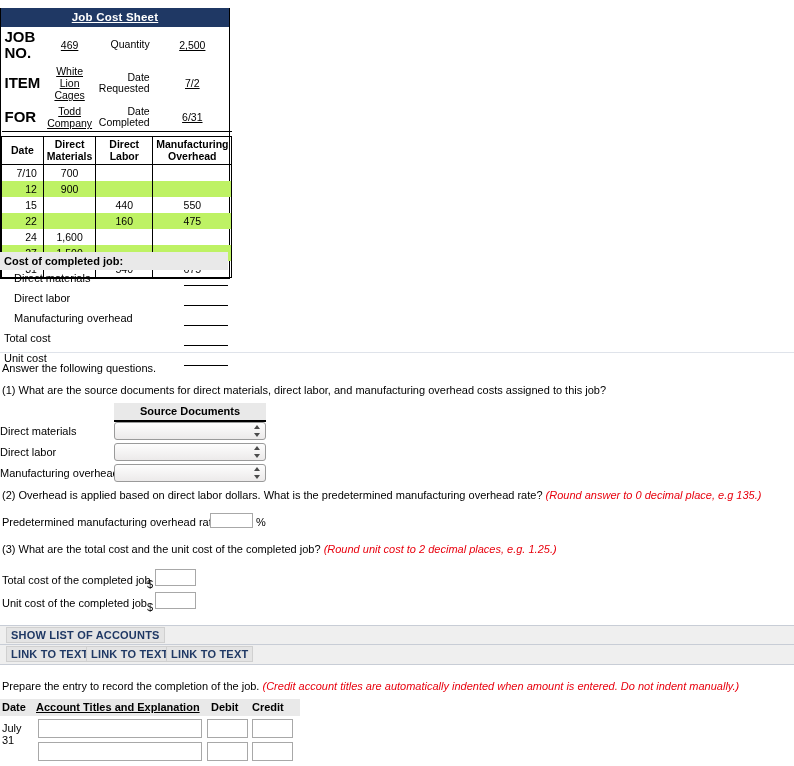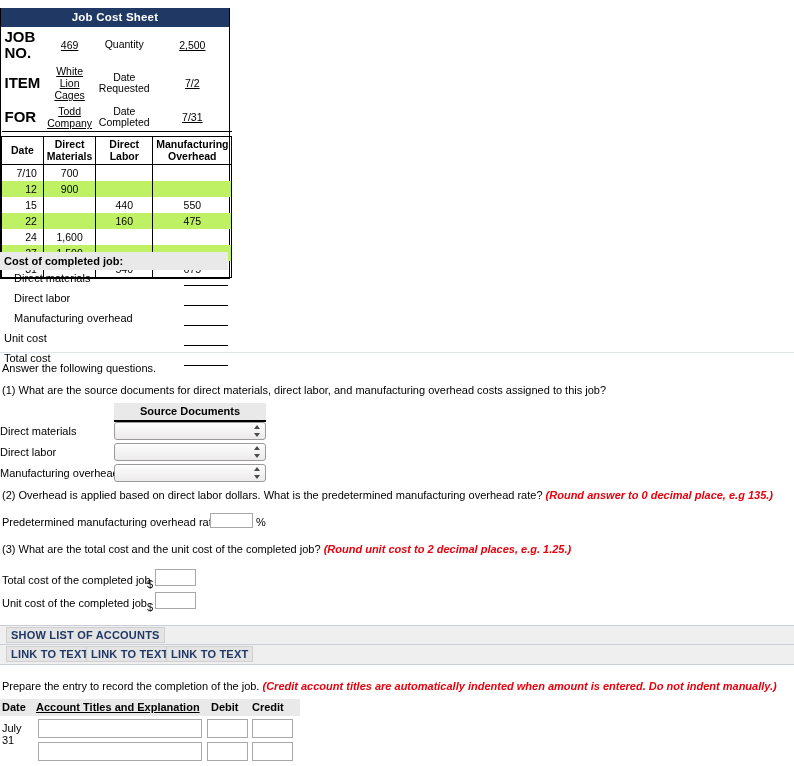--- a/index.html
+++ b/index.html
@@ -7,46 +7,46 @@
     width:794px;height:766px;background:#ffffff;
     font-family:"Liberation Sans","DejaVu Sans",sans-serif;
     font-size:11px;color:#000;overflow:hidden;
   }
   .page{position:relative;width:794px;height:766px;}
 
   
   .jcs{position:absolute;left:0;top:8px;width:228px;border:1px solid #000;border-top:none;}
   .jcs-title{background:#1F3864;color:#fff;font-weight:bold;font-size:11.5px;text-align:center;
              padding:3px 0 4px;letter-spacing:.2px;}
-  .jcs-title span{}
+  .jcs-title span{text-decoration:underline;}
   table.jcs-tbl{border-collapse:collapse;width:100%;font-size:10.5px;}
   table.jcs-tbl td{padding:2px 3px;vertical-align:middle;}
   .lbl{font-weight:bold;font-size:15px;white-space:pre-line;line-height:1.08;width:34px;}
   .val{text-align:center;}
   .val u{text-decoration:underline;}
-  .fieldname{text-align:center;line-height:1.12;}
+  .fieldname{text-align:right;line-height:1.12;}
   .hdrrow td{font-weight:bold;text-align:center;border:1px solid #000;line-height:1.1;padding:2px 4px;}
   .hdrrow td.dcol{width:38px;}
   .drow td{border-left:1px solid #000;border-right:1px solid #000;text-align:center;padding:2px 4px;}
   .drow td.dt{text-align:right;padding-right:6px;width:32px;}
   .drow.alt td{background:#bef264;}
   .drow.last td{border-bottom:1px solid #000;}
   .sep td{border-top:1px solid #000;height:0;padding:0;font-size:0;line-height:0;}
 
   
   .ccj{position:absolute;left:0;top:252px;width:228px;}
   .ccj-head{background:#e9e9e9;font-weight:bold;font-size:11px;padding:3px 4px;}
   .ccj-row{position:relative;height:16px;padding:2px 4px;font-size:11px;}
   .ccj-row.ind{padding-left:14px;}
   .rule{position:absolute;right:0;width:44px;border-bottom:1.6px solid #000;}
 
   .divider{position:absolute;left:0;width:794px;border-top:1px solid #dfe3ea;}
 
   .qtxt{position:absolute;font-size:11px;color:#000;white-space:nowrap;}
-  .hint{color:#e8000d;font-weight:bold;font-style:italic;}
+  .hint{color:#e8000d;font-weight:normal;font-style:italic;}
 
   
   .srcdoc-head{position:absolute;left:114px;top:403px;width:152px;background:#e9e9e9;
                text-align:center;font-weight:bold;font-size:11px;padding:2px 0 3px;
                border-bottom:2px solid #000;}
   .sdrow{position:absolute;left:0;height:21px;font-size:11px;}
   .sdlabel{position:absolute;left:0;top:3px;}
   select.sel{position:absolute;left:114px;top:0;width:152px;height:18px;
              -webkit-appearance:none;appearance:none;
              background:linear-gradient(#fdfdfd,#eceaea);
@@ -93,21 +93,21 @@
       <tr>
         <td class="lbl">ITEM</td>
         <td class="val"><u>White Lion Cages</u></td>
         <td class="fieldname">Date Requested</td>
         <td class="val"><u>7/2</u></td>
       </tr>
       <tr>
         <td class="lbl">FOR</td>
         <td class="val"><u>Todd Company</u></td>
         <td class="fieldname">Date Completed</td>
-        <td class="val"><u>7/31</u></td>
+        <td class="val"><u>6/31</u></td>
       </tr>
       <tr class="sep">
             <td colspan="4"></td>
           </tr>
       <tr class="hdrrow">
         <td class="dcol">Date</td>
         <td>Direct Materials</td>
         <td>Direct Labor</td>
         <td>Manufacturing Overhead</td>
       </tr>
@@ -165,25 +165,25 @@
     </div>
     <div class="ccj-row ind">
       <span>Direct labor</span>
       <span class="rule" style="top:15px;"></span>
     </div>
     <div class="ccj-row ind">
       <span>Manufacturing overhead</span>
       <span class="rule" style="top:15px;"></span>
     </div>
     <div class="ccj-row">
+      <span>Total cost</span>
+      <span class="rule" style="top:15px;"></span>
+    </div>
+    <div class="ccj-row">
       <span>Unit cost</span>
-      <span class="rule" style="top:15px;"></span>
-    </div>
-    <div class="ccj-row">
-      <span>Total cost</span>
       <span class="rule" style="top:15px;"></span>
     </div>
   </div>
 
   <div class="divider" style="top:352px;"></div>
 
   <div class="qtxt" style="left:2px;top:362px;text-align:right;">Answer the following questions.</div>
   <div class="qtxt" style="left:2px;top:384px;">(1) What are the source documents for direct materials, direct labor, and manufacturing overhead costs assigned to this job?</div>
 
   <div class="srcdoc-head">Source Documents</div>

